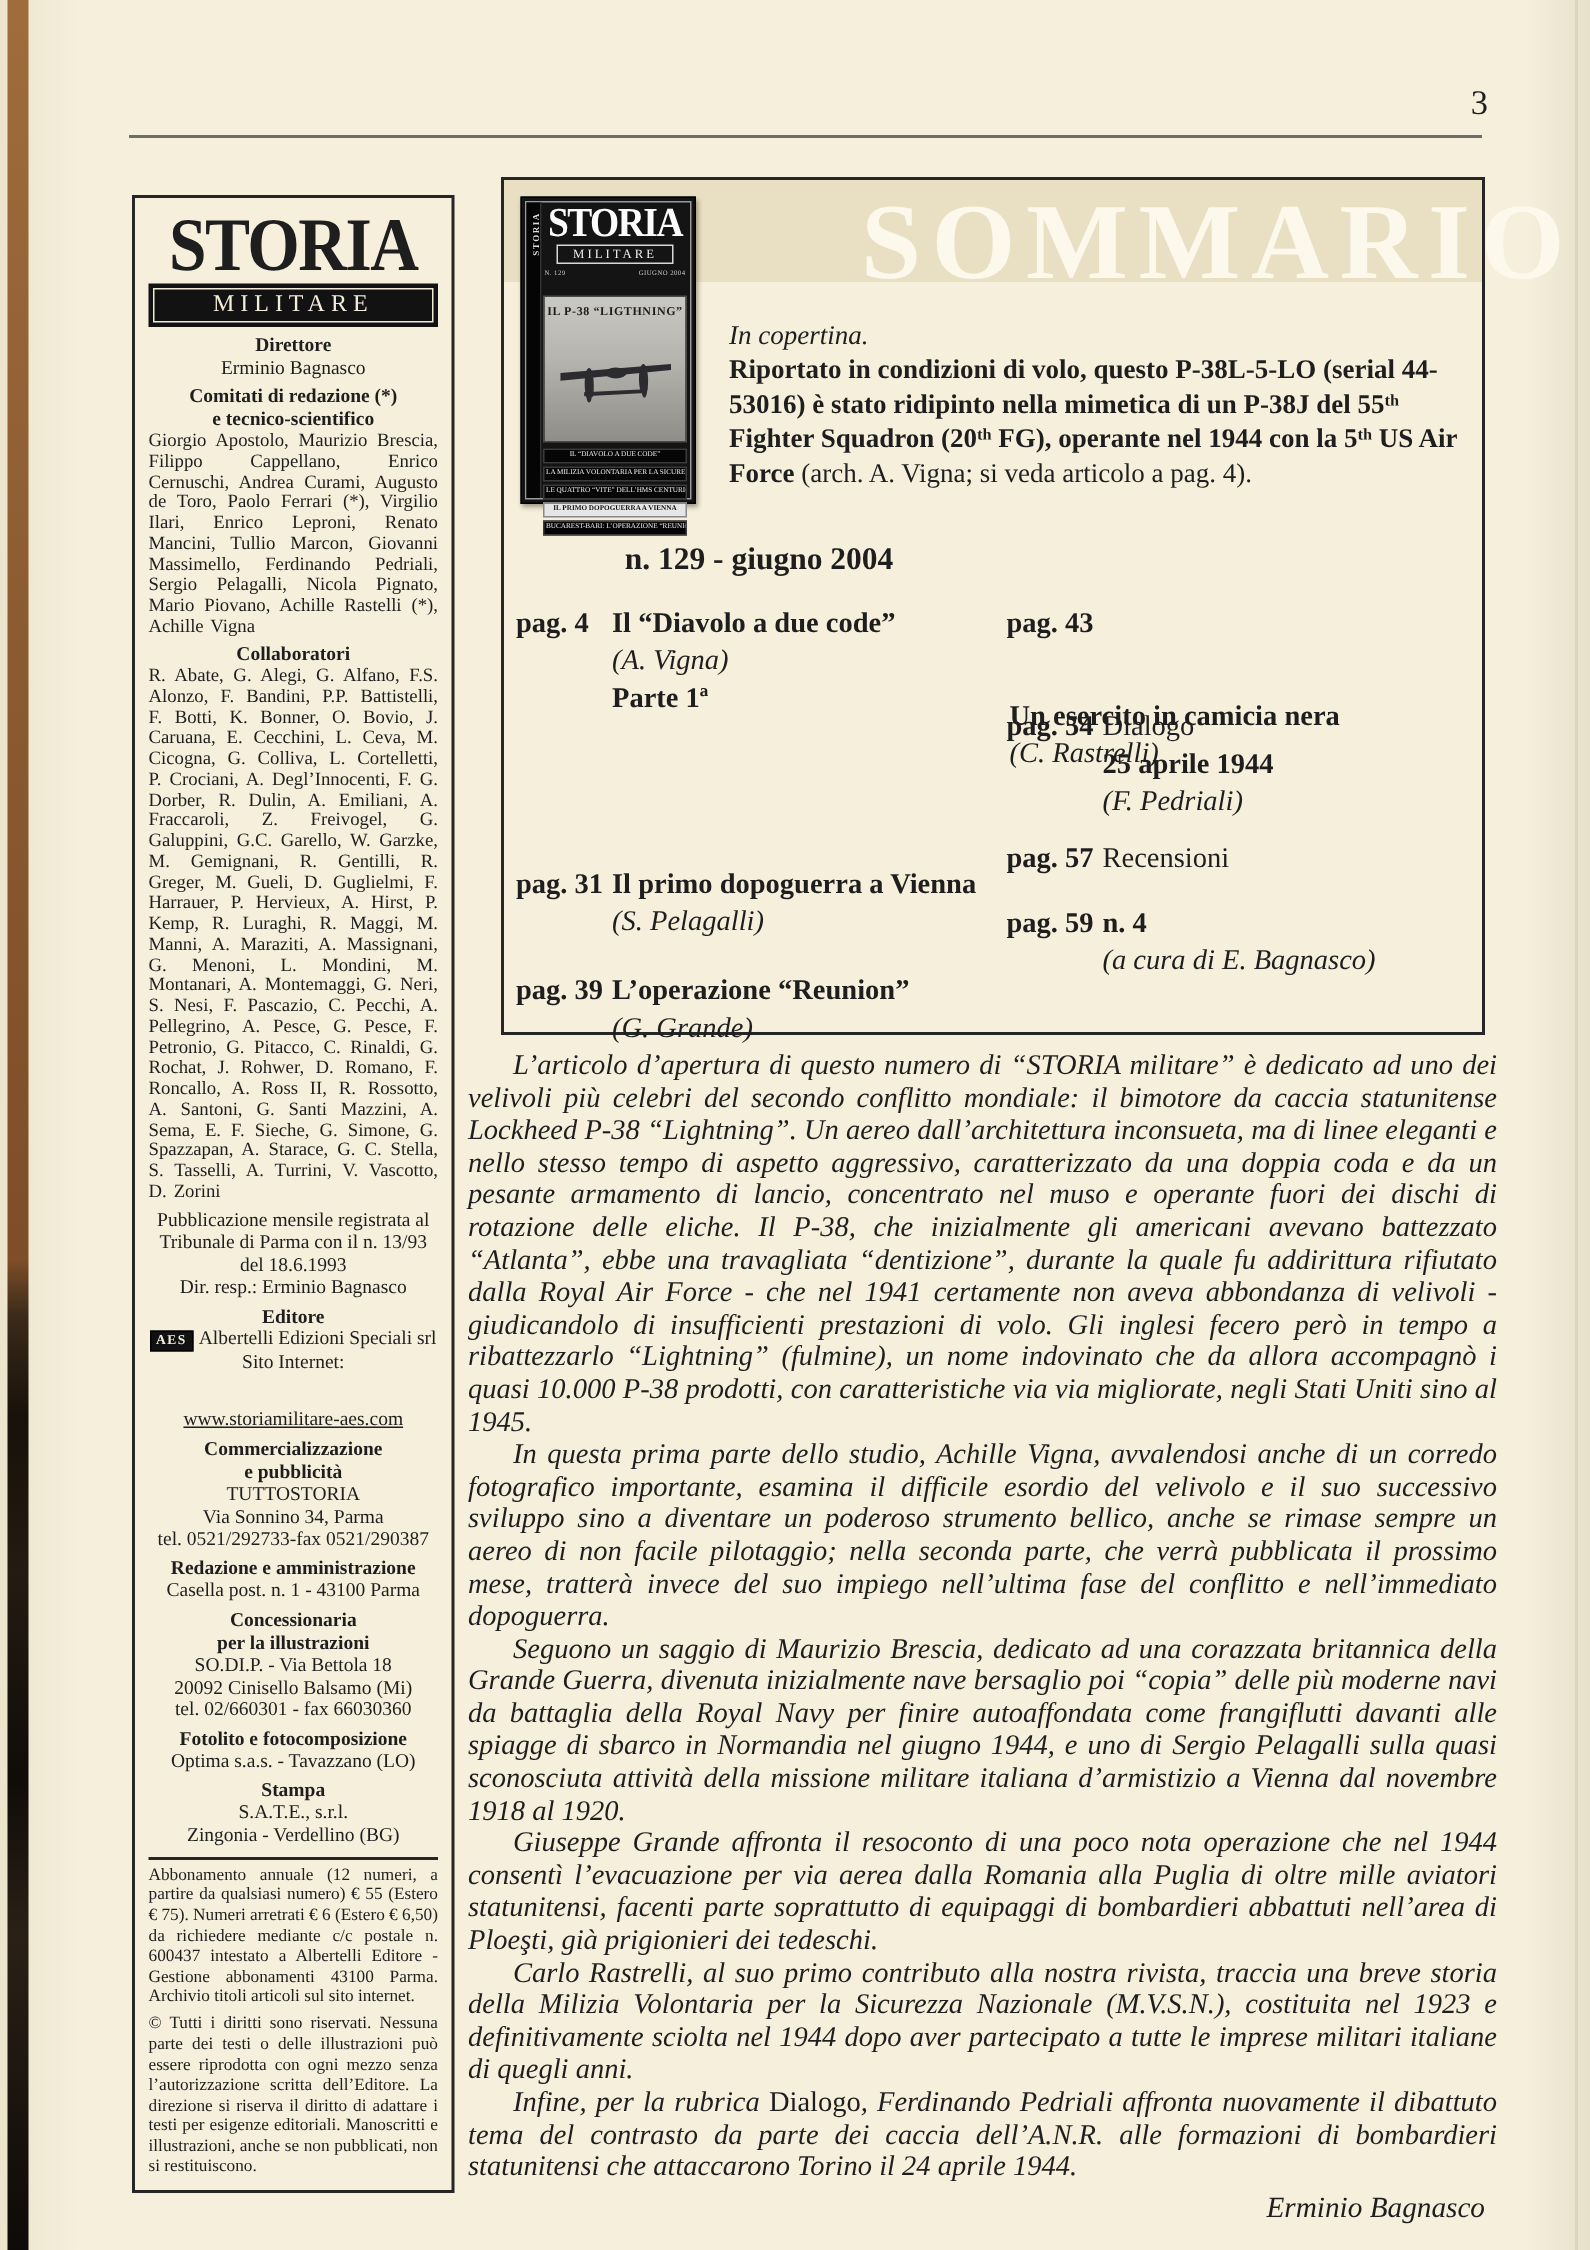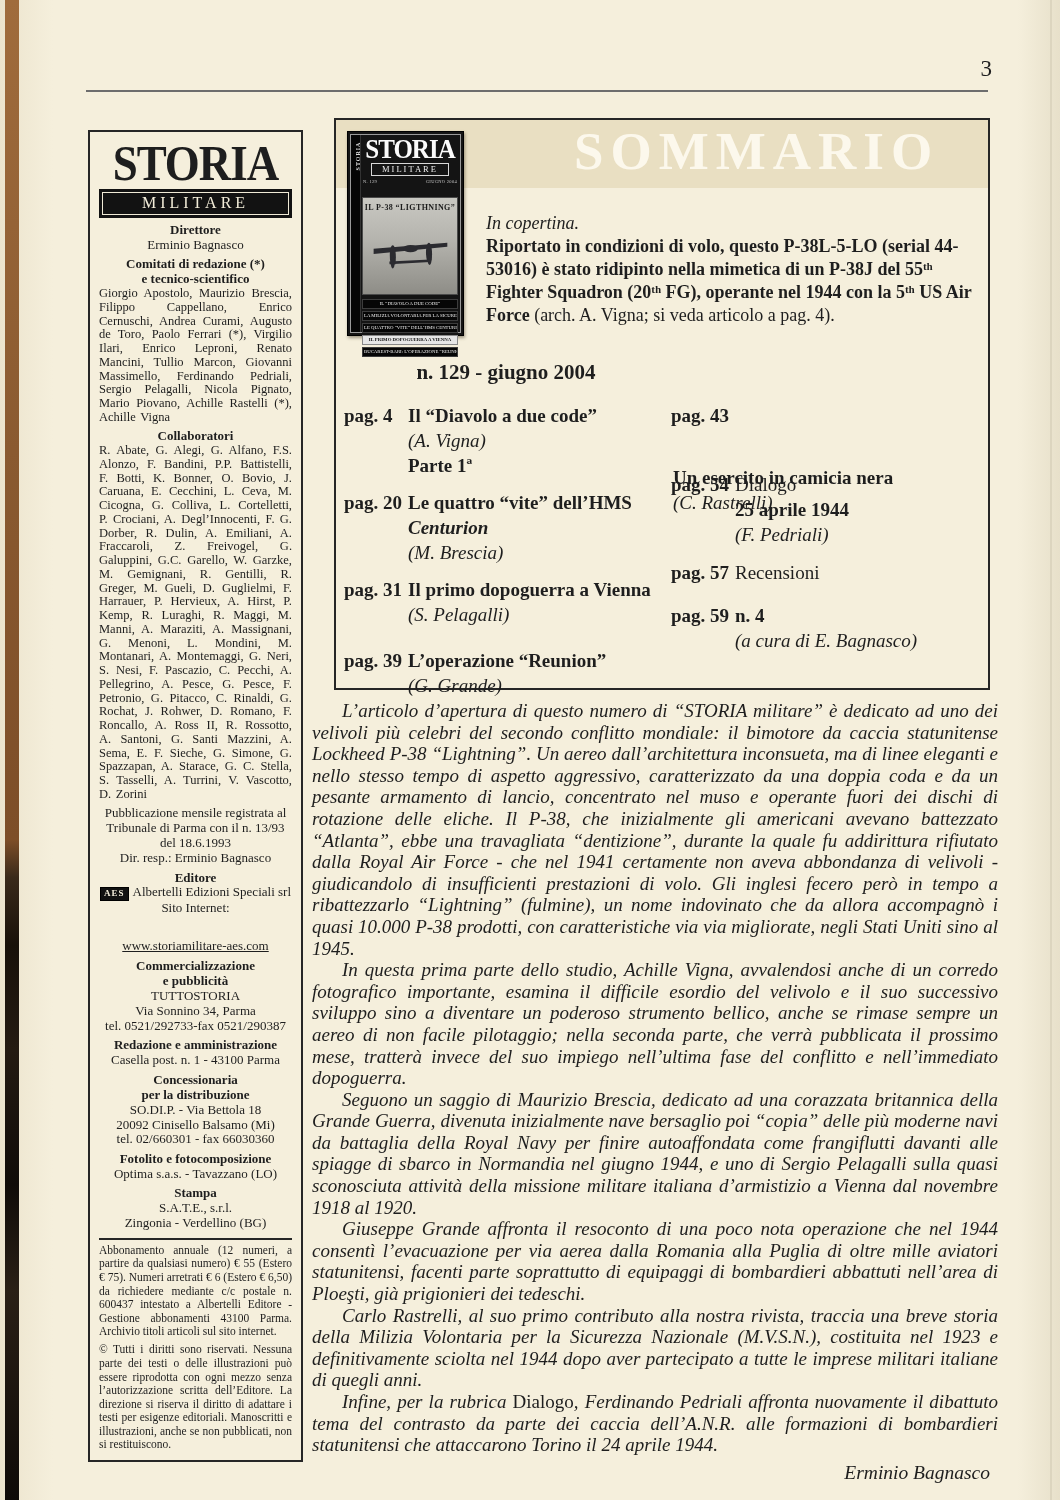--- a/index.html
+++ b/index.html
@@ -39,21 +39,21 @@
     font-weight:bold; font-size:9px; letter-spacing:1px; padding:1px 3px 2px; margin-right:4px;
     border:1px solid #000; line-height:1; }
 
   
   .sommario-box {
     position:absolute; left:334px; top:118px; width:656px; height:572px;
     border:2px solid #262626; box-sizing:border-box; background:transparent;
   }
   .sommario-band { position:absolute; left:0; top:0; width:100%; height:68px; background:#e9dfc2; }
   .sommario-title {
-    position:absolute; left:238px; top:2px; font-size:53px; font-weight:bold;
+    position:absolute; left:238px; top:2px; font-size:72px; font-weight:bold;
     color:#fcf8ec; letter-spacing:7px; line-height:1.1;
   }
   
   .cover {
     position:absolute; left:11px; top:11px; width:117px; height:205px;
     background:#141414; border:1px solid #000; box-sizing:border-box;
     box-shadow: 1px 2px 3px rgba(60,50,30,0.45);
   }
   .cover-frame { position:absolute; inset:2px; border:1px solid #9a9a9a; }
   .cover-spine { position:absolute; left:3px; top:3px; bottom:3px; width:9px; background:#050505; border-right:1px solid #333; }
@@ -155,21 +155,21 @@
       <div>tel. 0521/292733-fax 0521/290387</div>
     </div>
 
     <div>
       <div class="sb-h">Redazione e amministrazione</div>
       <div>Casella post. n. 1 - 43100 Parma</div>
     </div>
 
     <div>
       <div class="sb-h">Concessionaria</div>
-      <div class="sb-h">per la distribuzione</div>
+      <div class="sb-h">per la illustrazioni</div>
       <div>SO.DI.P. - Via Bettola 18</div>
       <div>20092 Cinisello Balsamo (Mi)</div>
       <div>tel. 02/660301 - fax 66030360</div>
     </div>
 
     <div>
       <div class="sb-h">Fotolito e fotocomposizione</div>
       <div>Optima s.a.s. - Tavazzano (LO)</div>
     </div>
 
@@ -237,28 +237,20 @@
     <div class="issue-line">n. 129 - giugno 2004</div>
 
     <div class="toc-entry" style="left:8px; top:283px;">
       <div class="toc-page">pag. 4</div>
       <div class="toc-lines">
         <div class="t-b">Il “Diavolo a due code”</div>
         <div class="t-i">(A. Vigna)</div>
         <div class="t-b">Parte 1ª</div>
       </div>
     </div>
-    <div class="toc-entry" style="left:8px; top:370px;">
-      <div class="toc-page">pag. 20</div>
-      <div class="toc-lines">
-        <div class="t-b">Le quattro “vite” dell’HMS</div>
-        <div class="t-bi">Centurion</div>
-        <div class="t-i">(M. Brescia)</div>
-      </div>
-    </div>
     <div class="toc-entry" style="left:8px; top:457px;">
       <div class="toc-page">pag. 31</div>
       <div class="toc-lines">
         <div class="t-b">Il primo dopoguerra a Vienna</div>
         <div class="t-i">(S. Pelagalli)</div>
       </div>
     </div>
     <div class="toc-entry" style="left:8px; top:528px;">
       <div class="toc-page">pag. 39</div>
       <div class="toc-lines">

